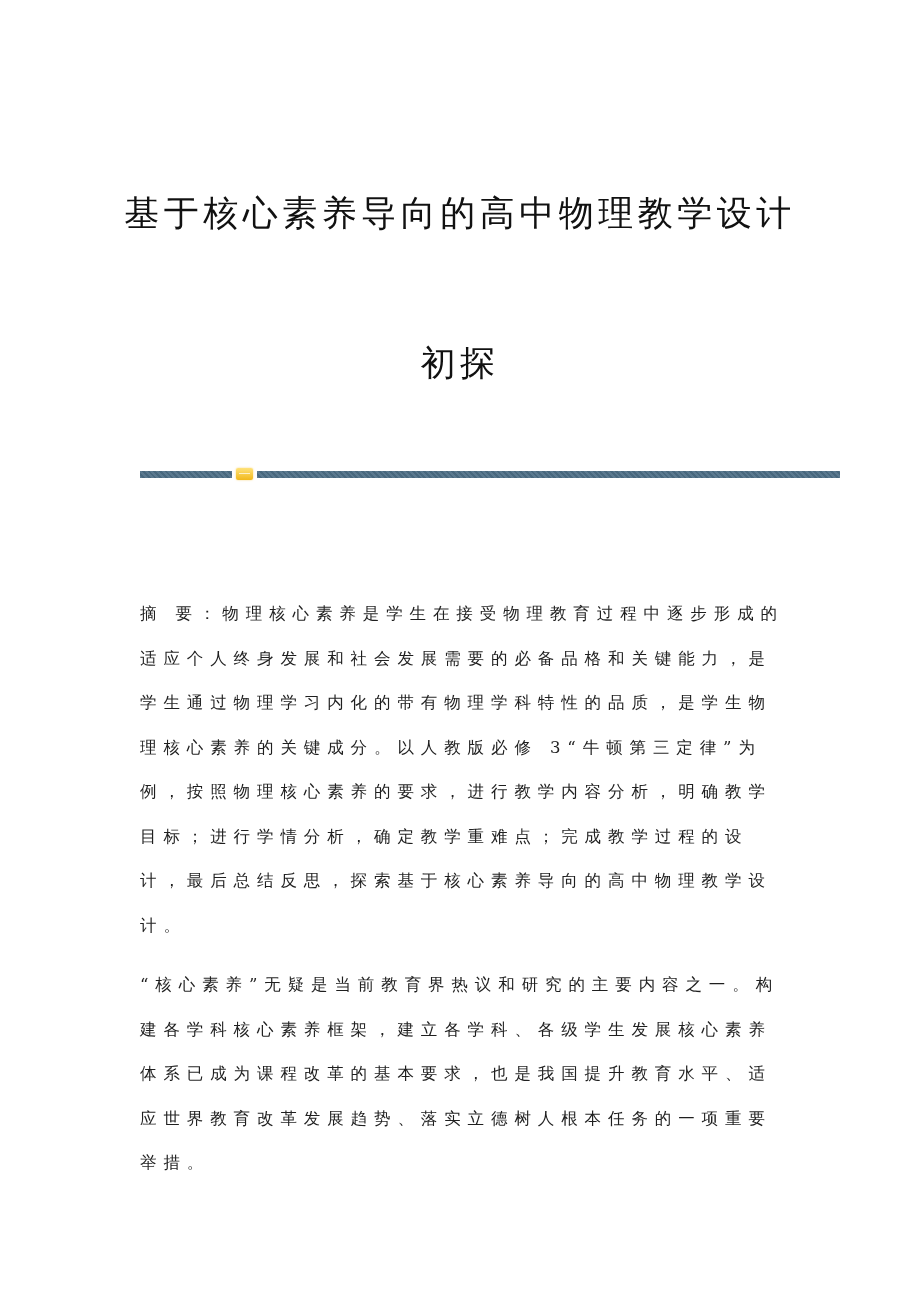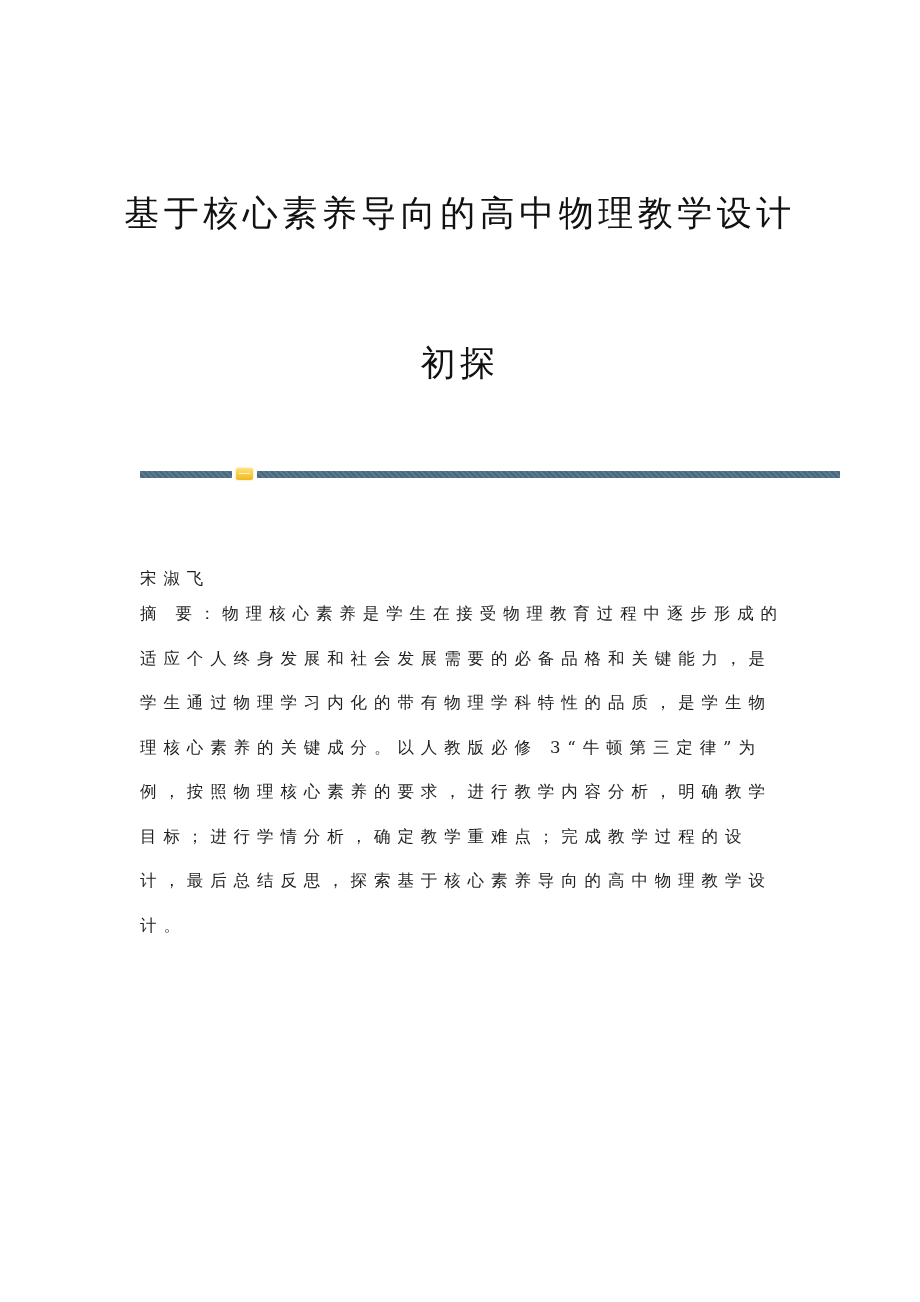--- a/index.html
+++ b/index.html
@@ -84,19 +84,19 @@
 
 <div class="page">
 
   <div class="title line1">基于核心素养导向的高中物理教学设计</div>
   <div class="title line2">初探</div>
 
   <div class="rule left"></div>
   <div class="rule-gem"></div>
   <div class="rule right"></div>
 
-  <div class="text author">宋淑飞</div>
 
   <div class="text abstract"><span class="para-label">摘 要：</span><span>物理核心素养是学生在接受物理教育过程中逐步形成的适应个人终身发展和社会发展需要的必备品格和关键能力，是学生通过物理学习内化的带有物理学科特性的品质，是学生物理核心素养的关键成分。以人教版必修 3“牛顿第三定律”为例，按照物理核心素养的要求，进行教学内容分析，明确教学目标；进行学情分析，确定教学重难点；完成教学过程的设计，最后总结反思，探索基于核心素养导向的高中物理教学设计。</span></div>
 
 
+  <div class="text body-para">“核心素养”无疑是当前教育界热议和研究的主要内容之一。构建各学科核心素养框架，建立各学科、各级学生发展核心素养体系已成为课程改革的基本要求，也是我国提升教育水平、适应世界教育改革发展趋势、落实立德树人根本任务的一项重要举措。</div>
 
 </div>
 
 </body></html>

